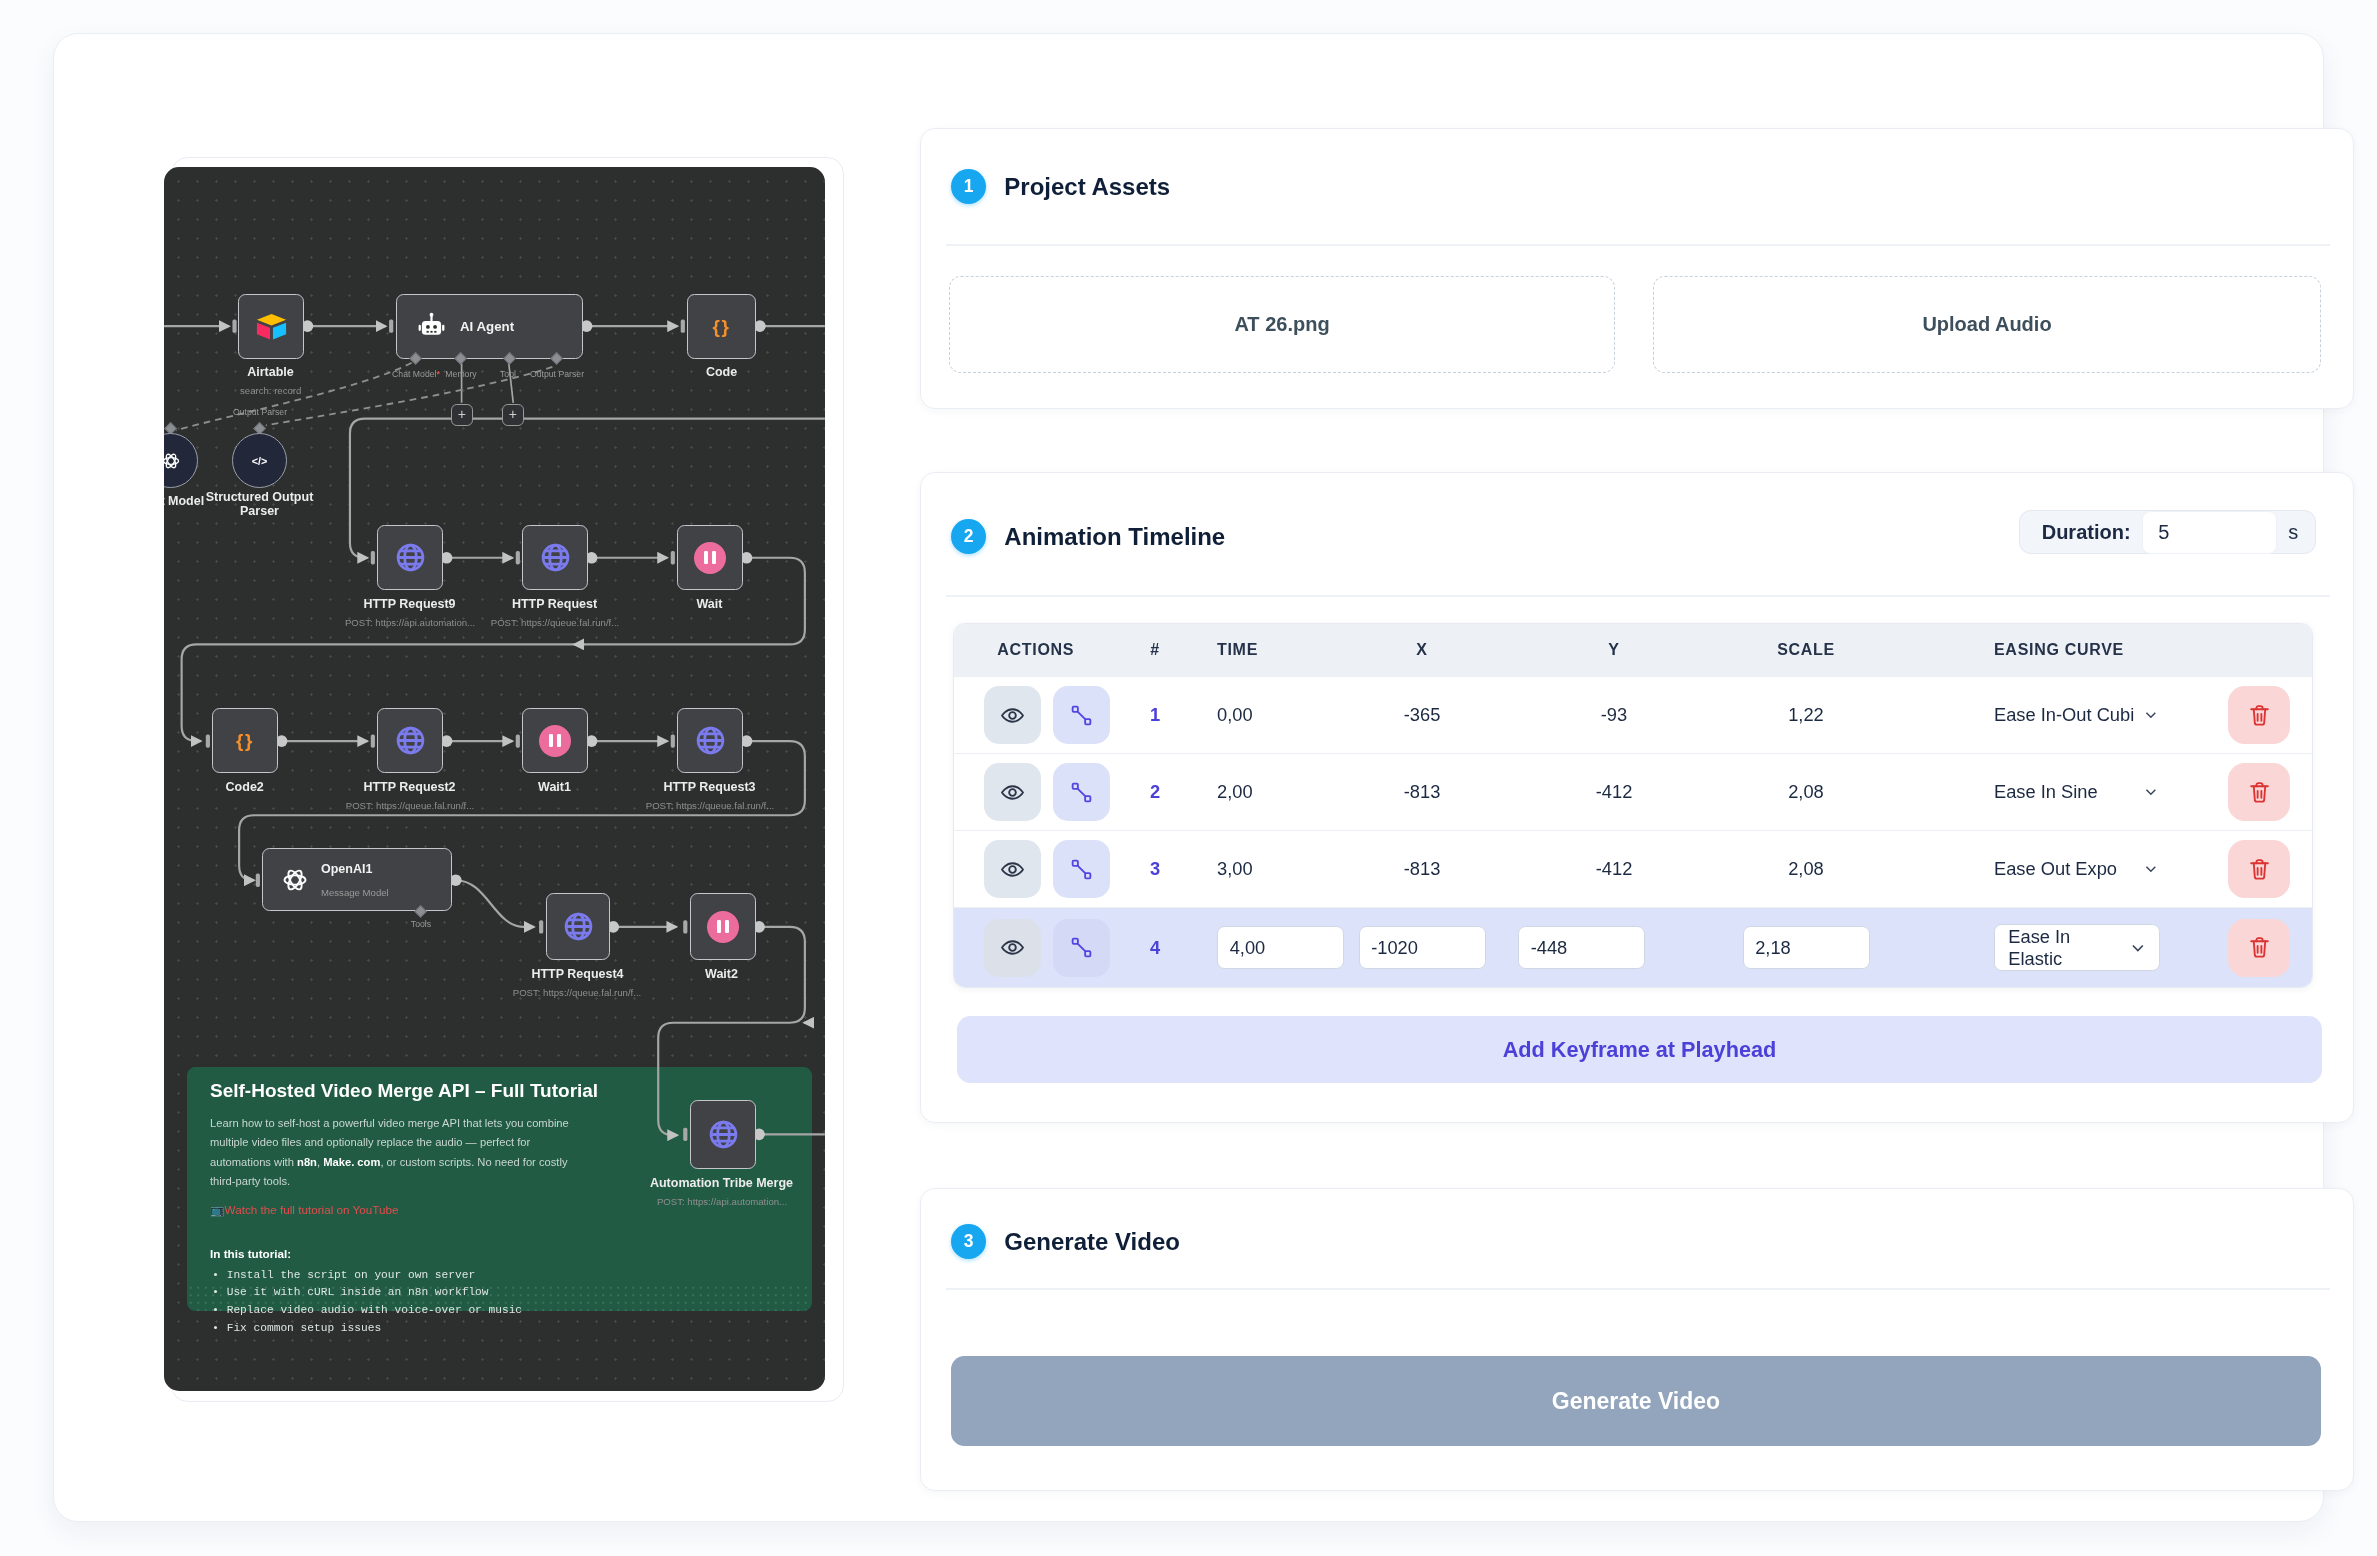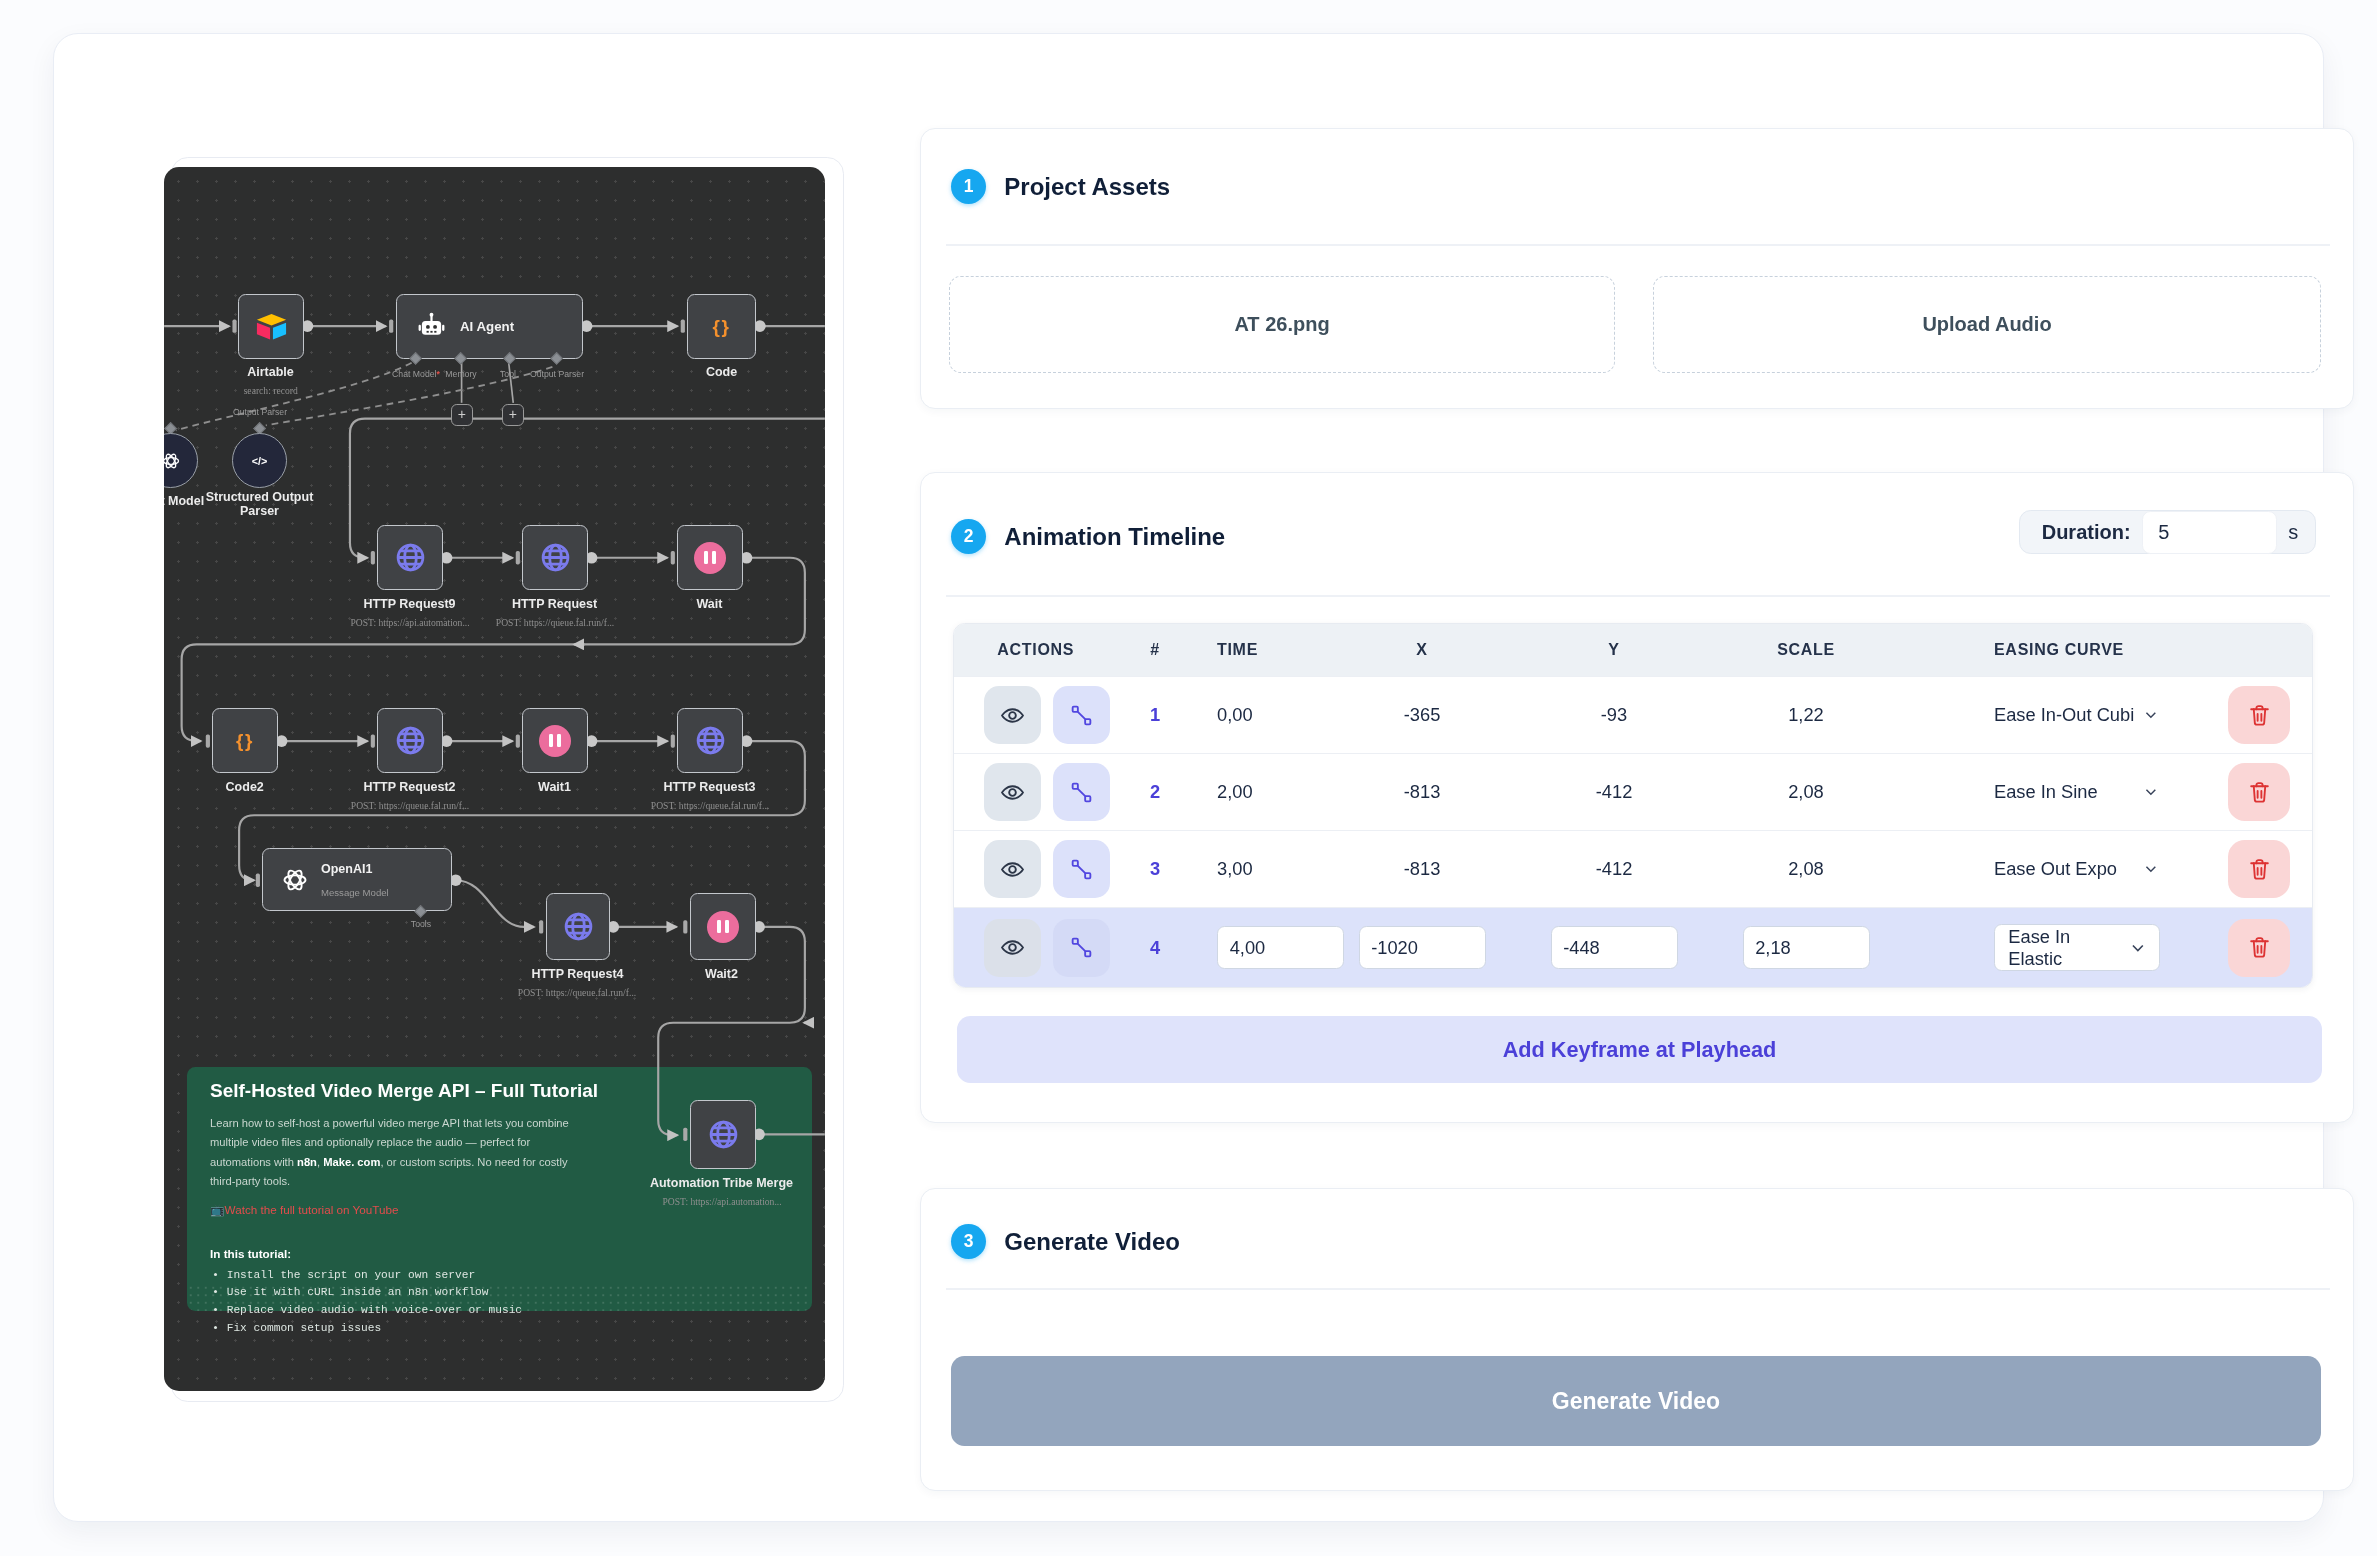--- a/index.html
+++ b/index.html
@@ -8,21 +8,21 @@
   #outer-card { left:53px; top:33px; width:2271px; height:1489px; background:#fff; border:1.7px solid #e9edf5; border-radius:25px; box-shadow:0 10px 28px rgba(25,40,70,.06); }
 
   
   #wf-backing { left:117px; top:123px; width:673px; height:1245px; background:#fff; border:1.7px solid #e8ebf2; border-radius:16.7px; }
   #wf-panel { left:110px; top:133px; width:661px; height:1224px; background:#2d2e2e; border-radius:15px; overflow:hidden; }
   #wf-panel::before { content:""; position:absolute; inset:0;
      background-image:radial-gradient(#474747 1.3px, transparent 1.4px); background-size:19px 19px; background-position:5px 5px; }
   .node { position:absolute; background:#404245; border:1.7px solid #c3c7cc; border-radius:7.5px; display:flex; align-items:center; justify-content:center; }
   .node.wide { justify-content:flex-start; padding-left:18.3px; gap:11.7px; }
   .nlabel { position:absolute; width:183px; text-align:center; font-size:12.5px; font-weight:700; color:#ececec; }
-  .nsub { position:absolute; width:200px; text-align:center; font-size:9.6px; color:#8f8f8f;font-family:Liberation Serif, serif; }
+  .nsub { position:absolute; width:200px; text-align:center; font-size:9.6px; color:#8f8f8f; }
   .circ { position:absolute; width:55px; height:55px; border-radius:50%; background:#23273a; border:1.7px solid #9aa0a8; display:flex; align-items:center; justify-content:center; }
   .diamond { position:absolute; width:9.2px; height:9.2px; background:#8b8f94; transform:rotate(45deg); border:0.8px solid #6d7074; }
   .portlabel { position:absolute; width:100px; text-align:center; font-size:8.7px; color:#9a9a9a; }
   .req { color:#e2504a; font-weight:700; }
   .plusbtn { position:absolute; width:21.7px; height:21.7px; border:1.7px solid #9a9a9a; border-radius:5.8px; color:#cfcfcf; font-size:14px; line-height:18.3px; text-align:center; background:#303134; }
   .brace { font-weight:700; font-size:19px; color:#f5912d; letter-spacing:1.7px; }
   .codetag { font-weight:700; font-size:10.8px; color:#fff; }
   .pause { width:32px; height:32px; border-radius:50%; background:#ec6d9d; display:flex; align-items:center; justify-content:center; gap:3.3px; }
   .pause i { display:block; width:4.2px; height:12.5px; background:#fff; border-radius:1.2px; }
   #sticky { position:absolute; left:23px; top:900px; width:625px; height:244px; background:#215b44; border-radius:8.3px; padding:13.3px 23px; }
@@ -497,21 +497,21 @@
                 <rect x="15.5" y="15.5" width="5" height="5" rx="1"></rect>
                 <line x1="8" y1="8" x2="16" y2="16"></line>
               </svg>
             </button>
         </div>
         <div class="c-num">4</div>
         <div class="c-time" style="padding-left:33px"><input class="cell-input" value="4,00" style=""></div>
         <div style="display:flex;justify-content:center">
             <input class="cell-input" value="-1020" style="">
           </div>
-        <div style="display:flex;justify-content:center">
+        <div style="display:flex;justify-content:flex-start">
             <input class="cell-input" value="-448" style="">
           </div>
         <div style="display:flex;justify-content:center">
             <input class="cell-input" value="2,18" style="">
           </div>
         <div class="c-ease">
           <div class="ease-select">
             <span class="etext">Ease In Elastic</span>
             <svg width="20" height="20" viewBox="0 0 24 24" fill="none" stroke="#38435a" stroke-width="2">
                 <polyline points="6 9 12 15 18 9"></polyline>

